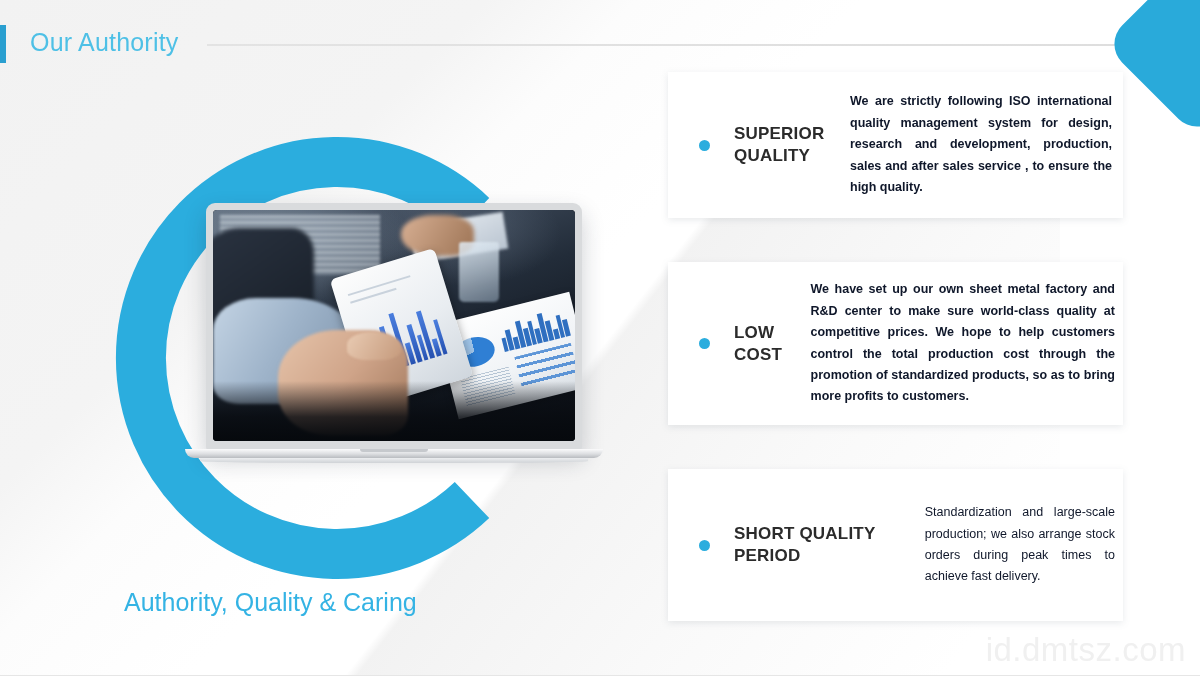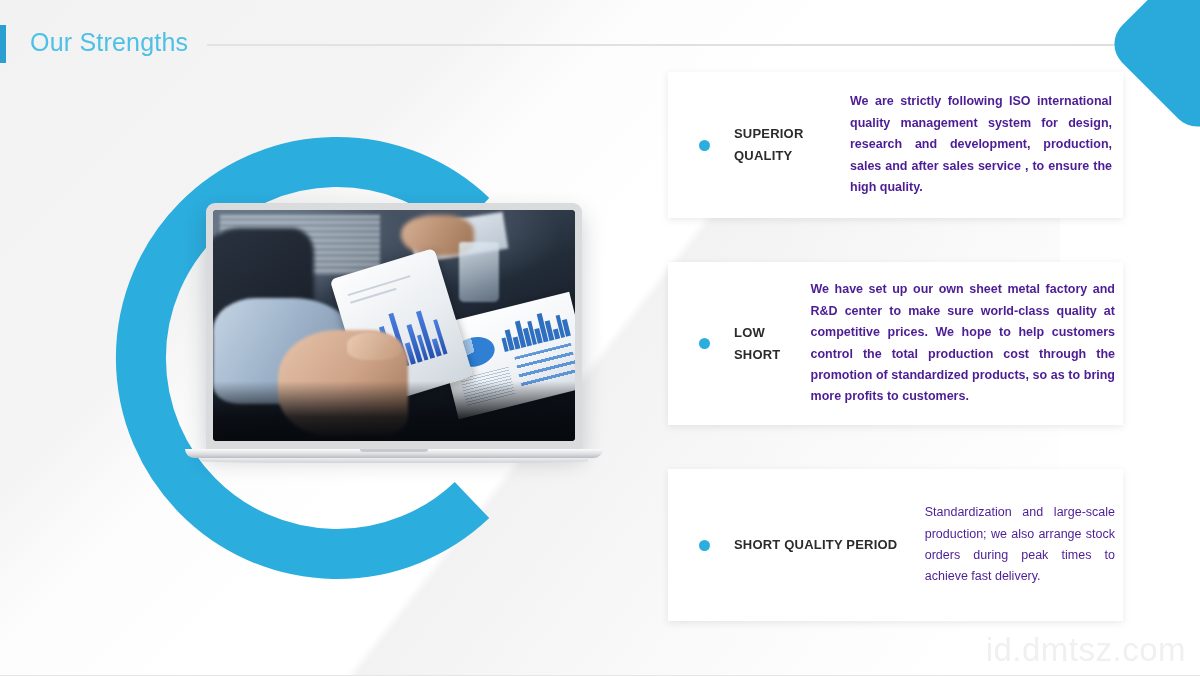--- a/index.html
+++ b/index.html
@@ -292,35 +292,35 @@
   .card.c3 { height: 152px; }
 
   .card-bullet {
     width: 11px; height: 11px;
     border-radius: 50%;
     background: #2badde;
     flex: 0 0 11px;
     margin-left: 31px;
   }
   .card-title {
-    font-size: 13px;
+    font-size: 17px;
     font-weight: bold;
     color: #2b2b2b;
     line-height: 22px;
     margin-left: 24px;
     letter-spacing: .2px;
   }
   .c1 .card-title { width: 98px; }
   .c2 .card-title { width: 62px; }
   .c3 .card-title { width: 175px; }
 
   .card-body {
     font-size: 12.5px;
     line-height: 21.4px;
-    color: #4c1d95;
+    color: #0f172a;
     font-weight: bold;
     text-align: justify;
     text-align-last: left;
     margin-left: 18px;
     margin-right: 8px;
   }
   .c1 .card-body { width: 262px; }
   .c2 .card-body { width: 312px; margin-left: 16px; }
   .c3 .card-body { width: 195px; margin-left: 20px; font-weight: normal; }
 
@@ -337,21 +337,21 @@
 </style>
 </head>
 <body>
 
 <div id="slide">
 
   <div class="diag-wash"></div>
   <div class="diag-wash2"></div>
 
   <div class="header-bar"></div>
-  <div class="header-title">Our Strengths</div>
+  <div class="header-title">Our Authority</div>
   <div class="header-rule"></div>
   <div class="corner-diamond"></div>
 
   <div class="ring-wrap">
     <svg width="450" height="470" viewBox="0 0 450 470" aria-hidden="true">
       <path d="M 392 108
                A 196 196 0 1 0 392 392" fill="none" stroke="#2badde" stroke-width="50" stroke-linecap="butt" transform="translate(-8,-10)"></path>
     </svg>
   </div>
 
@@ -405,32 +405,33 @@
           <div class="ph-hand"></div>
           <div class="ph-finger"></div>
           <div class="ph-desk"></div>
         </div>
       </div>
     </div>
     <div class="laptop-base"></div>
     <div class="laptop-foot"></div>
   </div>
 
+  <div class="tagline">Authority, Quality &amp; Caring</div>
 
   <div class="cards">
 
     <div class="card c1">
       <span class="card-bullet"></span>
       <div class="card-title">SUPERIOR QUALITY</div>
       <div class="card-body">We are strictly following ISO international quality management system for design, research and development, production, sales and after sales service , to ensure the high quality.</div>
     </div>
 
     <div class="card c2">
       <span class="card-bullet"></span>
-      <div class="card-title">LOW SHORT</div>
+      <div class="card-title">LOW COST</div>
       <div class="card-body">We have set up our own sheet metal factory and R&amp;D center to make sure world-class quality at competitive prices. We hope to help customers control the total production cost through the promotion of standardized products, so as to bring more profits to customers.</div>
     </div>
 
     <div class="card c3">
       <span class="card-bullet"></span>
       <div class="card-title">SHORT QUALITY PERIOD</div>
       <div class="card-body">Standardization and large-scale production; we also arrange stock orders during peak times to achieve fast delivery.</div>
     </div>
 
   </div>

